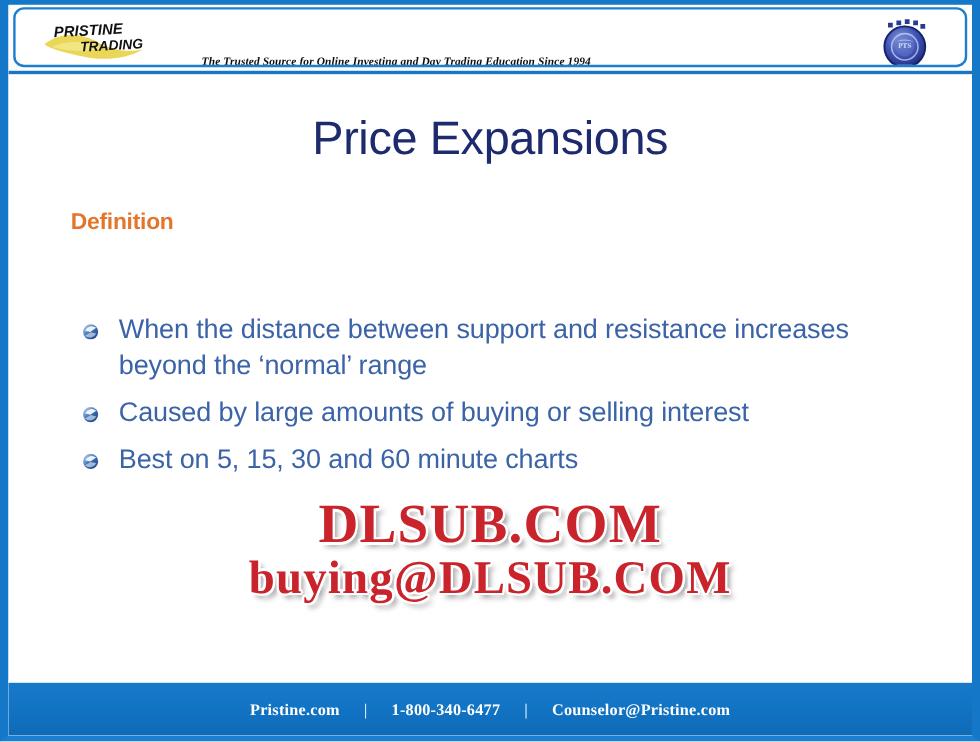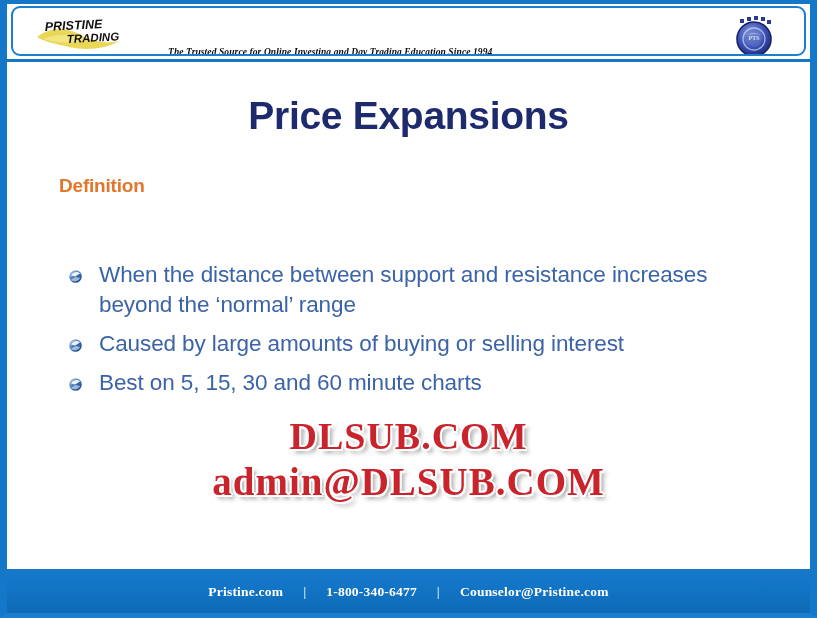--- a/index.html
+++ b/index.html
@@ -120,21 +120,21 @@
     background: #ffffff;
   }
 
   .slide-title {
     position: absolute;
     left: 0;
     top: 32px;
     width: 100%;
     text-align: center;
     font-family: "Liberation Sans", sans-serif;
-    font-weight: bold;
+    font-weight: normal;
     font-size: 39px;
     line-height: 44px;
     color: #1d২46e;
     color: #1d2a6e;
     letter-spacing: -0.3px;
   }
 
   .section-head {
     position: absolute;
     left: 52px;
@@ -178,21 +178,21 @@
     position: absolute;
     left: 0;
     top: 352px;
     width: 100%;
     text-align: center;
     pointer-events: none;
   }
   .wm-line {
     font-family: "Liberation Serif", serif;
     font-weight: bold;
-    font-size: 38px;
+    font-size: 46px;
     line-height: 45px;
     color: #c9242c;
     letter-spacing: 1px;
     text-shadow:
       -1.5px -1.5px 0 #ffffff,
        1.5px -1.5px 0 #ffffff,
       -1.5px  1.5px 0 #ffffff,
        1.5px  1.5px 0 #ffffff,
       -2px 0 0 #ffffff, 2px 0 0 #ffffff,
       0 -2px 0 #ffffff, 0 2px 0 #ffffff,
@@ -331,21 +331,21 @@
             <path d="M2.9 10.7 A6 6 0 0 0 12.3 9 L7.6 7.9 Z" fill="#ffffff" opacity="0.55"></path>
           </svg>
         </span>
         <span>Best on 5, 15, 30 and 60 minute charts</span>
       </div>
 
     </div>
 
     <div class="watermark">
       <div class="wm-line one">DLSUB.COM</div>
-      <div class="wm-line two">admin@DLSUB.COM</div>
+      <div class="wm-line two">buying@DLSUB.COM</div>
     </div>
 
   </div>
 
   <div class="footer-gap"></div>
 
   <div class="footer">
     <div class="footer-inner">
       <span class="footer-item">Pristine.com</span>
       <span class="footer-sep">|</span>

